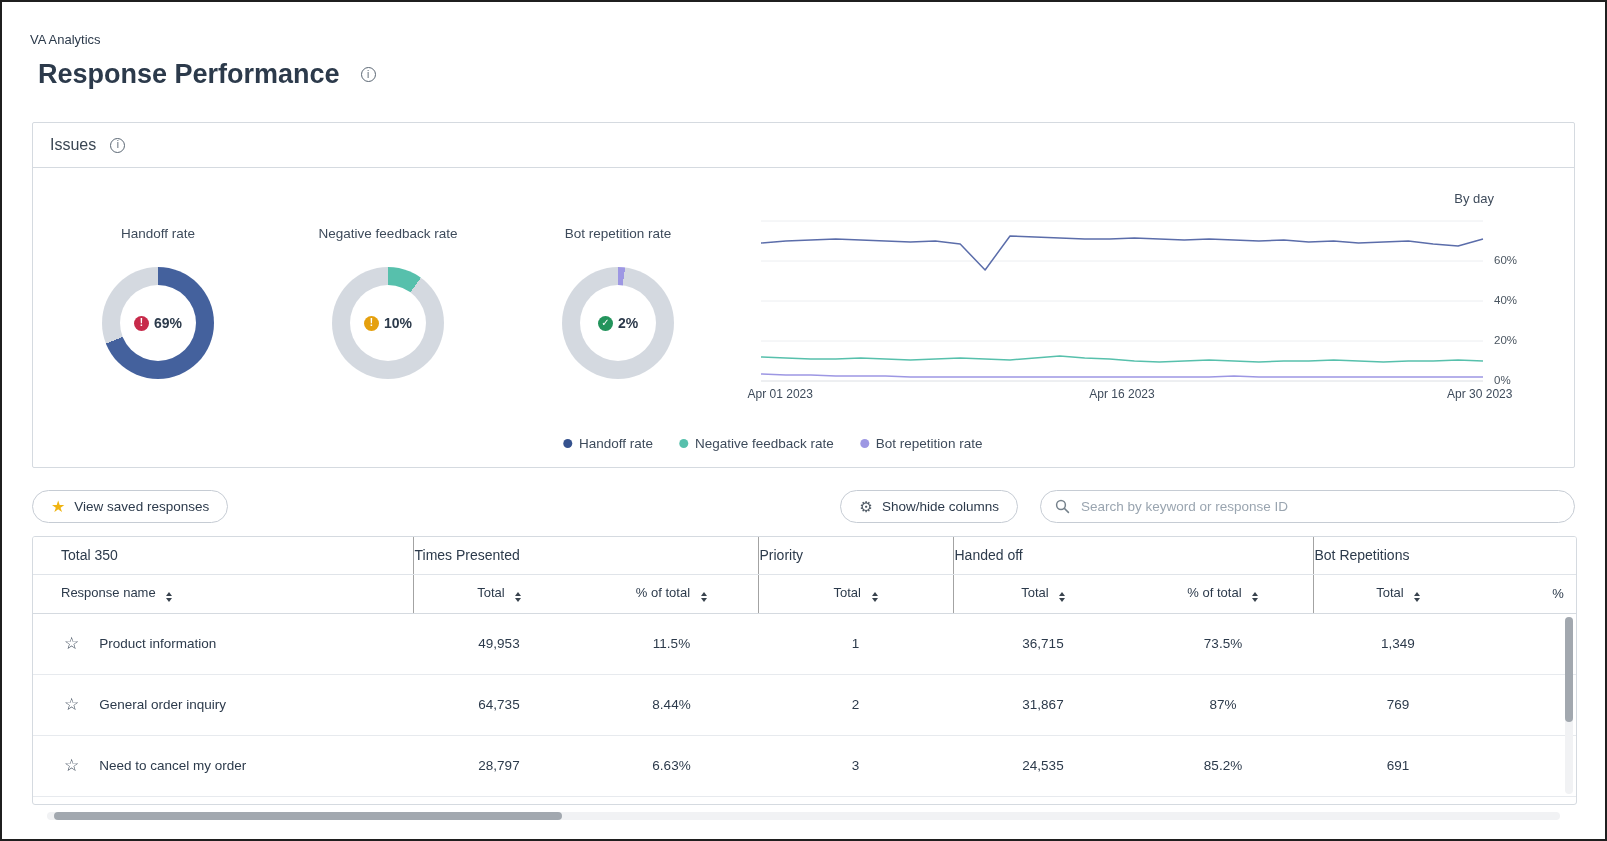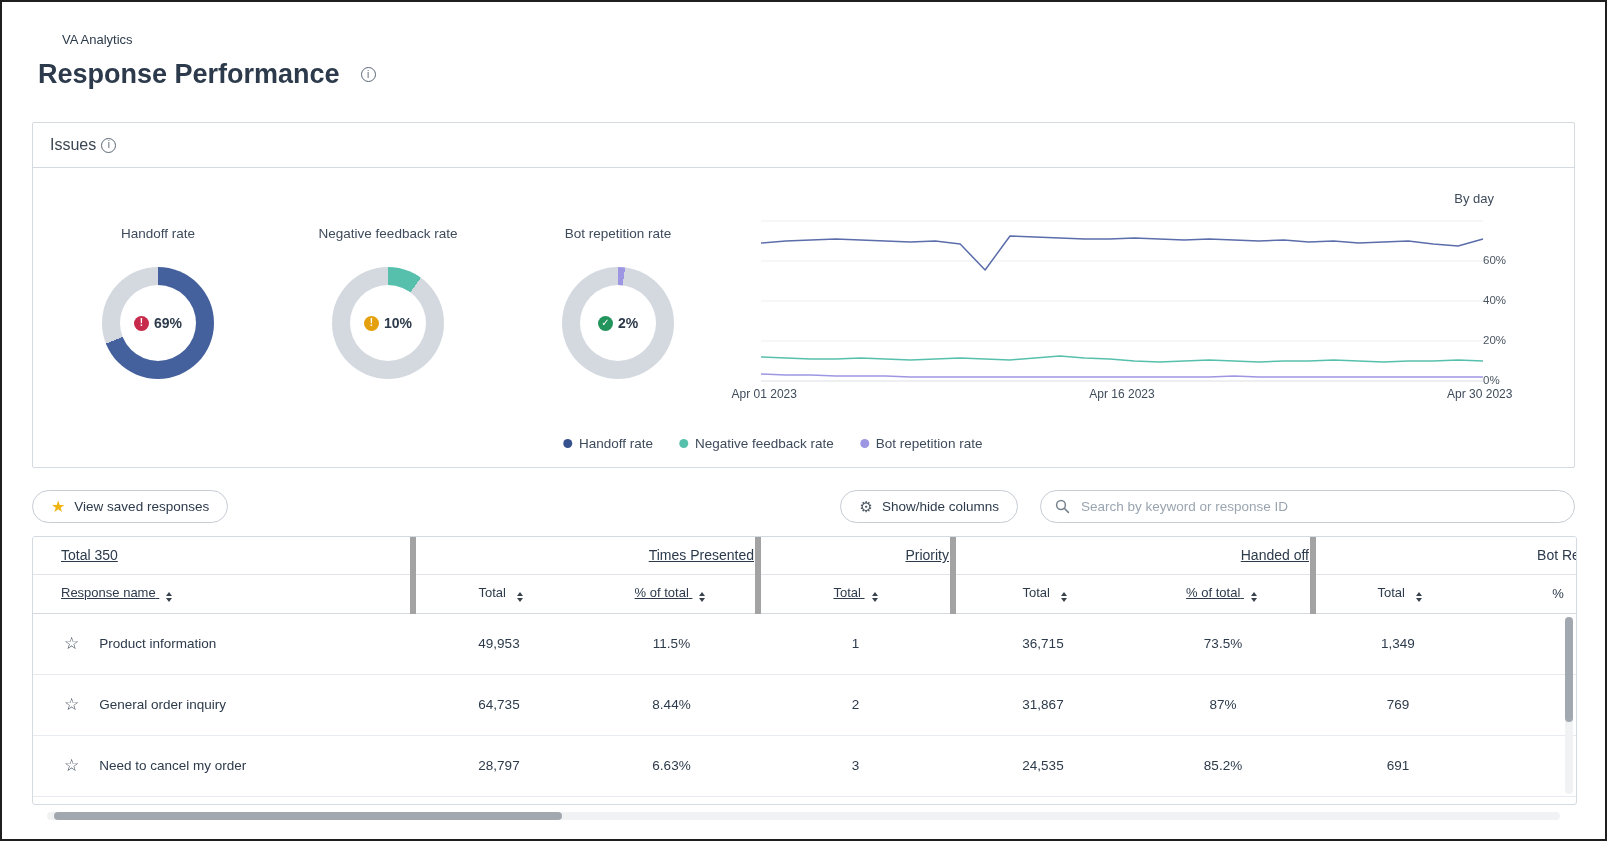--- a/index.html
+++ b/index.html
@@ -5,53 +5,53 @@
   * { box-sizing: border-box; }
   body { margin:0; background:#ffffff; }
   .page {
     width:1607px; height:841px; border:2px solid #1f1f1f; background:#fff;
     font-family:"Liberation Sans","DejaVu Sans",sans-serif; color:#2c3a4b;
     position:relative; overflow:hidden;
   }
 
   
   .page-header { padding:30px 0 0 28px; }
-  .breadcrumb { font-size:13px; color:#2c3a4b;margin-left:32px; }
+  .breadcrumb { font-size:13px; color:#2c3a4b; }
   .title-row { display:flex; align-items:center; gap:13px; margin-top:4px; }
   .page-title { margin:8px; font-size:27px; font-weight:700; color:#2c3a4b; }
   .info-icon {
     width:15px; height:15px; border:1px solid #5a6673; border-radius:50%;
     color:#5a6673; font-size:10px; line-height:1; font-style:normal;
     display:inline-flex; align-items:center; justify-content:center; cursor:pointer; flex:0 0 auto;
   }
 
   
   .card { margin:24px 30px 0; border:1px solid #d5dae0; border-radius:2px; background:#fff; }
-  .card-header { height:45px; display:flex; align-items:center; gap:5px; padding:0 17px;
+  .card-header { height:45px; display:flex; align-items:center; gap:14px; padding:0 17px;
     border-bottom:1px solid #d5dae0; font-size:16px; color:#3a4653; }
   .card-body { position:relative; height:299px; }
 
   .donut-row { position:absolute; left:10px; top:58px; width:690px; display:flex; }
   .donut-col { flex:1; text-align:center; }
   .donut-label { font-size:13.5px; color:#3e4b5b; }
   .donut { width:112px; height:112px; border-radius:50%; margin:26px auto 0; position:relative; background:#d4d9e0; }
   .donut-hole { position:absolute; inset:18px; background:#fff; border-radius:50%;
     display:flex; align-items:center; justify-content:center; gap:5px; }
   .status-dot { width:15px; height:15px; border-radius:50%; background:#888; color:#fff;
     font-size:10px; font-weight:bold; display:inline-flex; align-items:center; justify-content:center; line-height:1; }
   .donut-value { font-size:14px; font-weight:bold; color:#2c3a4b; }
 
   .byday { position:absolute; top:23px; right:80px; font-size:13px; color:#3e4b5b; }
   .line-chart { position:absolute; left:728px; top:53px; width:722px; height:160px; }
   .line-chart svg { position:absolute; inset:0; overflow:visible; }
   .y-axis { position:absolute; left:100%; top:0; width:44px; height:160px; }
-  .y-axis span { position:absolute; left:0; font-size:11.5px; color:#4a5560; white-space:nowrap; }
+  .y-axis span { position:absolute; left:11px; font-size:11.5px; color:#4a5560; white-space:nowrap; }
   .x-axis { position:absolute; top:166px; left:0; right:0; height:16px; font-size:12px; color:#3e4b5b; }
   .x-axis span { position:absolute; white-space:nowrap; }
-  .x0 { left:0; transform:translateX(-45%); }
+  .x0 { left:16px; transform:translateX(-45%); }
   .x1 { left:50%; transform:translateX(-50%); }
   .x2 { right:0; transform:translateX(45%); }
 
   .legend { position:absolute; left:48%; transform:translateX(-50%); bottom:16px;
     display:flex; align-items:center; gap:26px; font-size:13.5px; color:#3e4b5b; white-space:nowrap; }
   .legend-item { display:inline-flex; align-items:center; gap:7px; cursor:pointer; }
   .dot { width:9px; height:9px; border-radius:50%; background:#888; display:inline-block; }
 
   
   .toolbar { margin:22px 30px 0; display:flex; align-items:center; height:33px; }
@@ -64,26 +64,26 @@
   .search-box { margin-left:22px; width:535px; height:33px; border:1px solid #c6ccd4;
     border-radius:17px; display:flex; align-items:center; gap:9px; padding:14px 14px; background:#fff; }
   .search-box input { border:none; outline:none; flex:1; font-size:13.5px; font-family:inherit; color:#2c3a4b; background:transparent; }
   .search-box input::placeholder { color:#9aa5b0; }
   .mag { flex:0 0 auto; }
 
   
   .table-container { margin:13px 30px 0; width:1545px; border:1px solid #d5dae0; border-radius:3px;
     overflow:hidden; position:relative; background:#fff; padding-bottom:7px; }
   table { width:1600px; table-layout:fixed; border-collapse:collapse; font-size:13.5px; color:#2c3a4b; }
-  .group-row th { height:37px; font-weight:400; font-size:14px; text-align:right;
+  .group-row th { height:37px; font-weight:400; font-size:14px; text-align:left;
     border-bottom:1px solid #e0e4e9; background:#fff; }
   .col-row th { height:39px; font-weight:400; font-size:13px; text-align:center;
     border-bottom:1px solid #d5dae0; cursor:pointer; white-space:nowrap; }
   th.left { text-align:left !important; padding-left:28px; }
-  .gb { border-right:6px solid #a3a3a3;text-decoration:underline; }
+  .gb { border-right:1px solid #a3a3a3; }
   tbody td { height:61px; text-align:center; border-bottom:1px solid #e7eaee; }
   .name-wrap { display:flex; align-items:center; gap:20px; padding-left:30px; }
   .row-star { font-size:17px; color:#3e4b5b; cursor:pointer; line-height:1; }
   .sort { display:inline-flex; flex-direction:column; gap:2px; margin-left:7px; vertical-align:1px; cursor:pointer; }
   .sort i { display:block; width:0; height:0; border-left:3.5px solid transparent; border-right:3.5px solid transparent; }
   .sort .su { border-bottom:4px solid #39434e; }
   .sort .sd { border-top:4px solid #39434e; }
 
   
   .v-scroll { position:absolute; right:3px; top:80px; bottom:10px; width:8px; border-radius:4px; background:#f1f2f4; cursor:pointer; }

